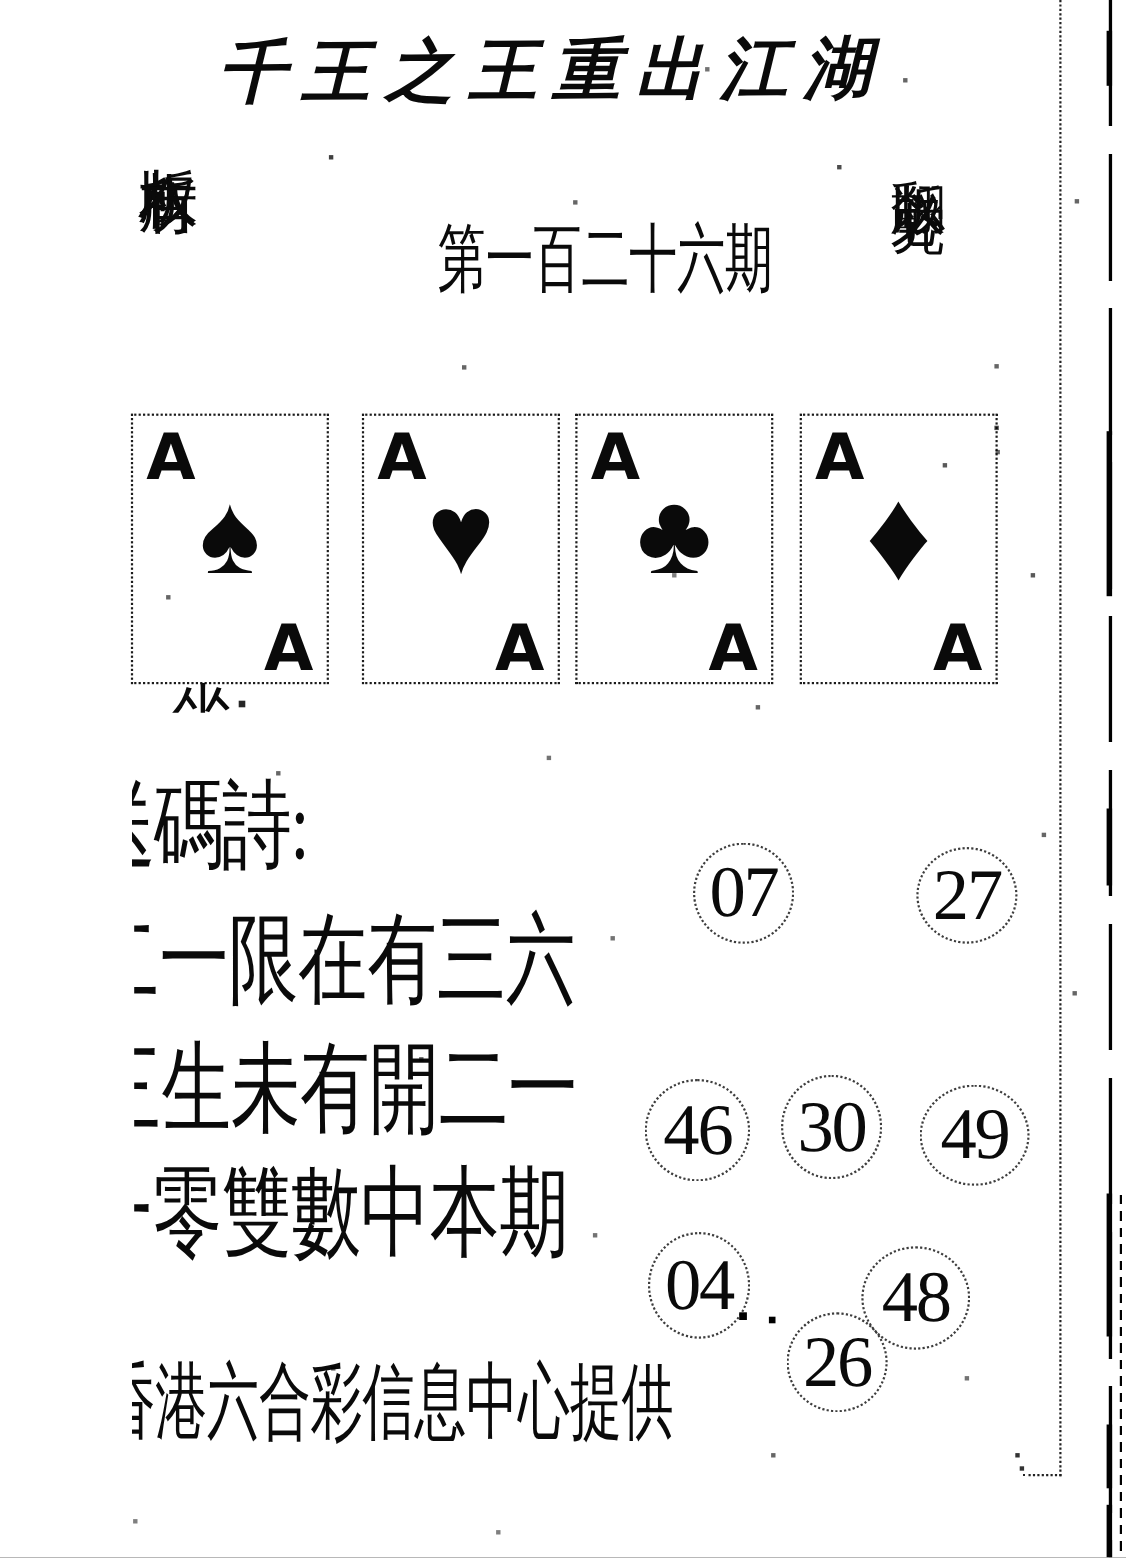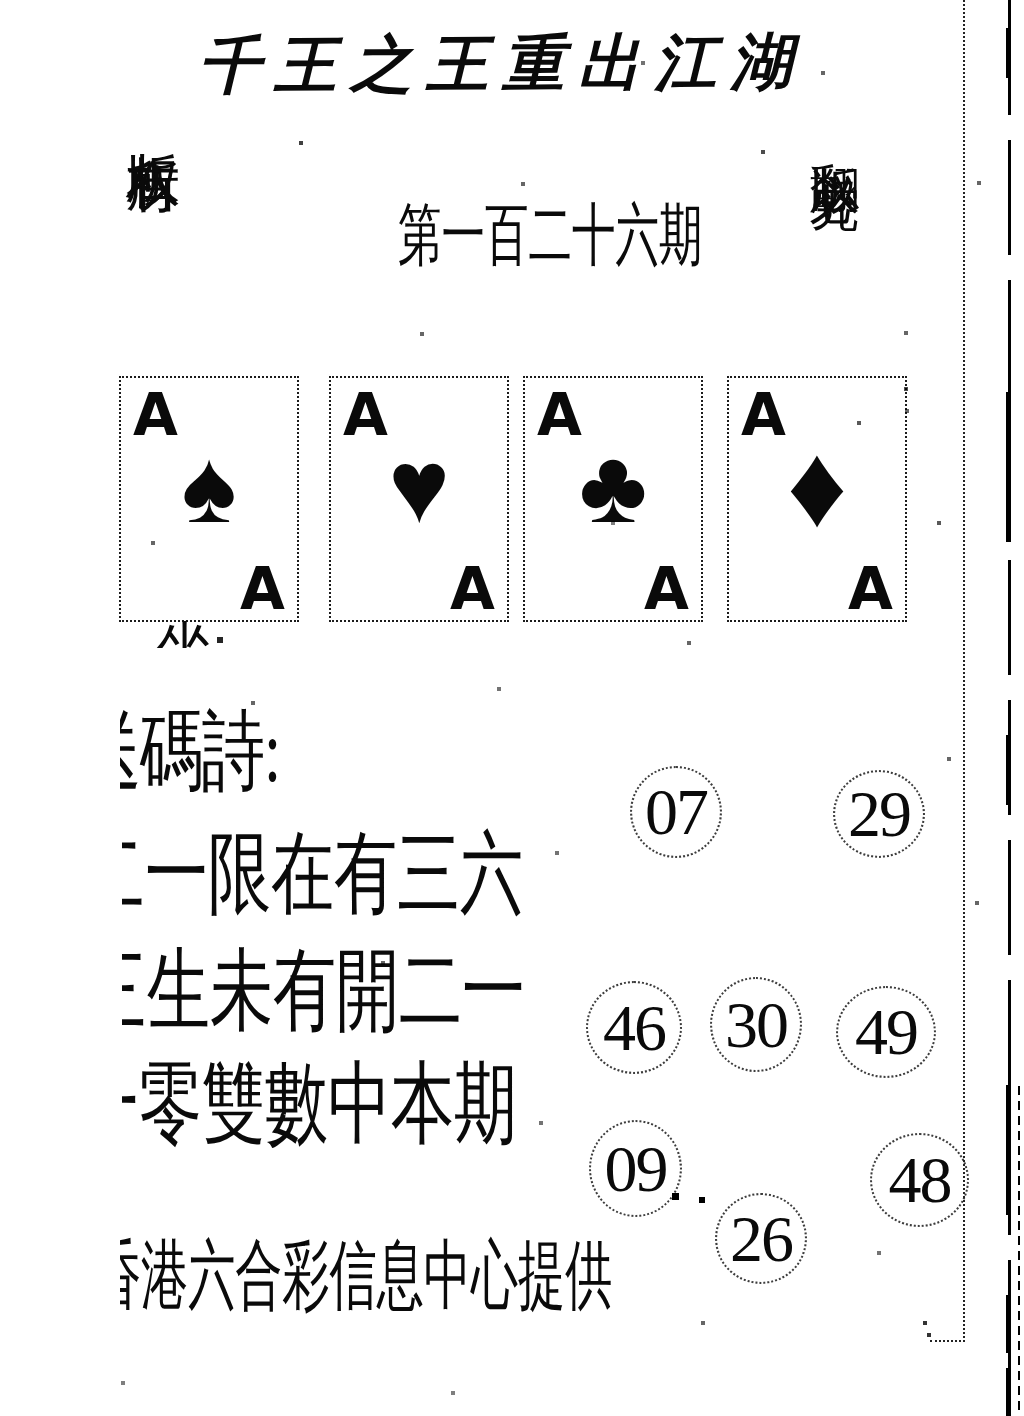--- a/index.html
+++ b/index.html
@@ -52,21 +52,21 @@
     font-weight:400;font-size:66px;letter-spacing:-2px;line-height:1;
   }
   .n00{left:630px;top:766px;width:88px;height:88px}
   .n01{left:729px;top:768px;width:85px;height:87px}
   .n02{left:833px;top:770px;width:88px;height:84px}
   .n10{left:586px;top:981px;width:92px;height:89px}
   .n11{left:710px;top:977px;width:88px;height:91px}
   .n12{left:836px;top:986px;width:96px;height:88px}
   .n20{left:589px;top:1120px;width:89px;height:93px}
   .n21{left:715px;top:1193px;width:88px;height:87px}
-  .n22{left:870px;top:1133px;width:95px;height:90px}
+  .n22{left:783px;top:1133px;width:95px;height:90px}
   .inkdot{position:absolute;background:#000;}
   .dotA{left:672px;top:1193px;width:7px;height:7px}
   .dotB{left:699px;top:1197px;width:6px;height:6px}
   
   .vline-dotted{left:963px;top:0;height:1342px;width:0;border-left:2px dotted #222;}
   .hline-dotted{left:930px;top:1340px;width:35px;height:0;border-top:2px dotted #222;}
   .solid-line{left:1008px;top:0;width:3px;height:1416px;
     background:repeating-linear-gradient(180deg,#000 0 115px,rgba(0,0,0,0) 115px 140px);}
   .seg{position:absolute;left:1006px;width:5px;background:#000;}
   .sg1{top:28px;height:50px}.sg2{top:392px;height:150px}.sg3{top:735px;height:70px}
@@ -134,25 +134,25 @@
     <span>二一限在有三六</span>
   </div>
   <div class="clipwrap linewrap l2">
     <span>三生未有開二一</span>
   </div>
   <div class="clipwrap linewrap l3">
     <span>一零雙數中本期</span>
   </div>
 
   <div class="num n00">07</div>
-  <div class="num n02">29</div>
+  <div class="num n02">27</div>
   <div class="num n10">46</div>
   <div class="num n11">30</div>
   <div class="num n12">49</div>
-  <div class="num n20">09</div>
+  <div class="num n20">04</div>
   <div class="num n21">26</div>
   <div class="num n22">48</div>
   <div class="abs inkdot dotA"></div>
   <div class="abs inkdot dotB"></div>
 
   <div class="clipwrap footwrap">
     <span>香港六合彩信息中心提供</span>
   </div>
 
   <div class="abs vline-dotted"></div>

